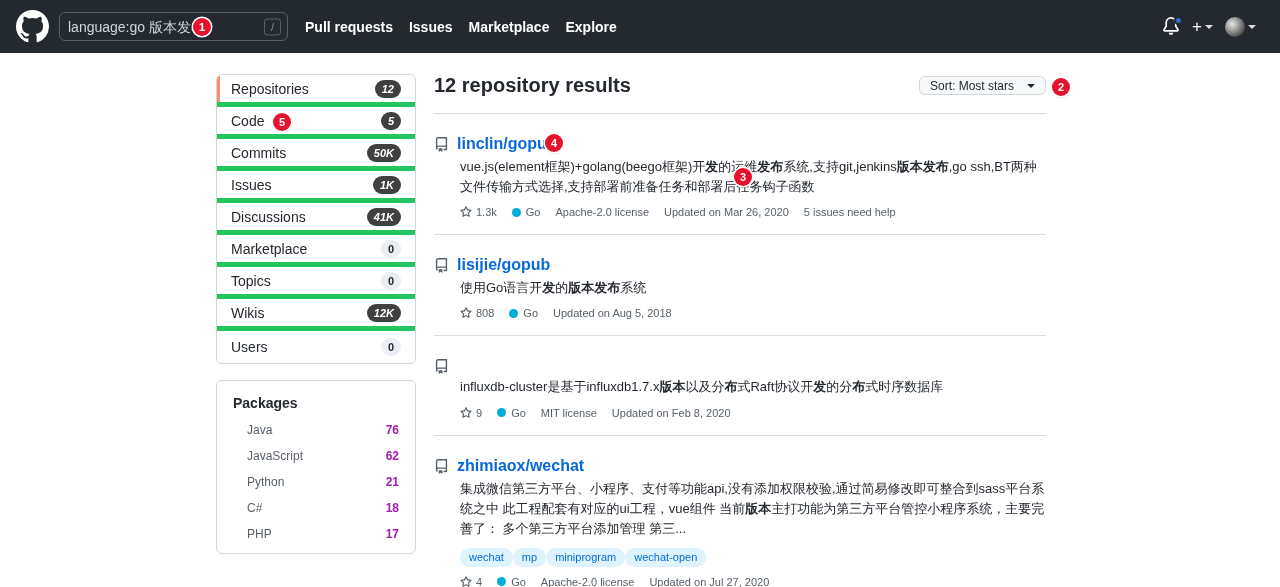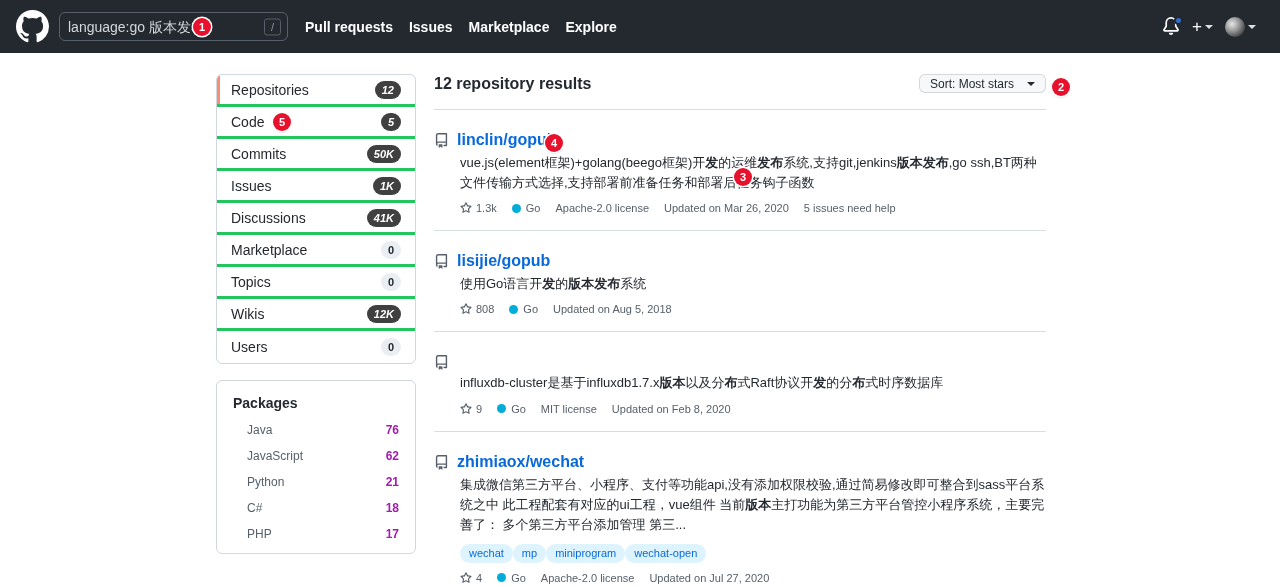--- a/index.html
+++ b/index.html
@@ -119,21 +119,21 @@
     border: 1px solid #d0d7de;
     border-radius: 6px;
     background: #ffffff;
     overflow: hidden;
   }
   .menu-item {
     height: 32px;
     display: flex;
     align-items: center;
     padding: 0 14px 0 14px;
-    border-bottom: 3px solid #22c55e;
+    border-bottom: 5px solid #22c55e;
     position: relative;
     font-size: 14px;
     color: #24292f;
   }
   .menu-item:last-child { border-bottom: none; }
   .menu-item.active::before {
     content: "";
     position: absolute;
     left: 0; top: 0; bottom: 0;
     width: 3px;
@@ -176,21 +176,21 @@
     flex: 0 0 612px;
   }
   .results-head {
     display: flex;
     align-items: center;
     padding-bottom: 16px;
     border-bottom: 1px solid #d8dee4;
     position: relative;
   }
   .results-title {
-    font-size: 16px;
+    font-size: 20px;
     font-weight: 600;
     color: #24292f;
   }
   .sort-btn {
     margin-left: auto;
     display: flex;
     align-items: center;
     gap: 13px;
     height: 19px;
     padding: 0 10px;

